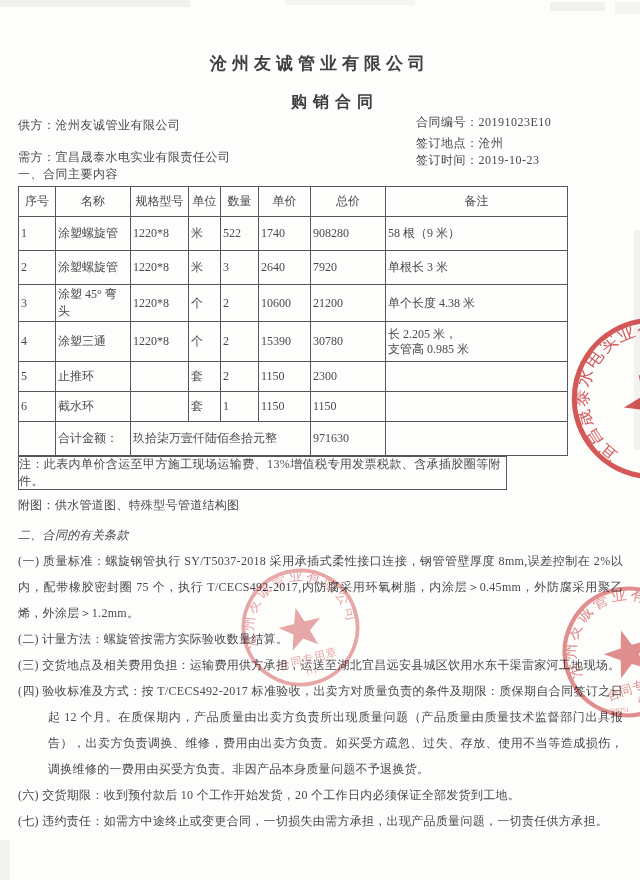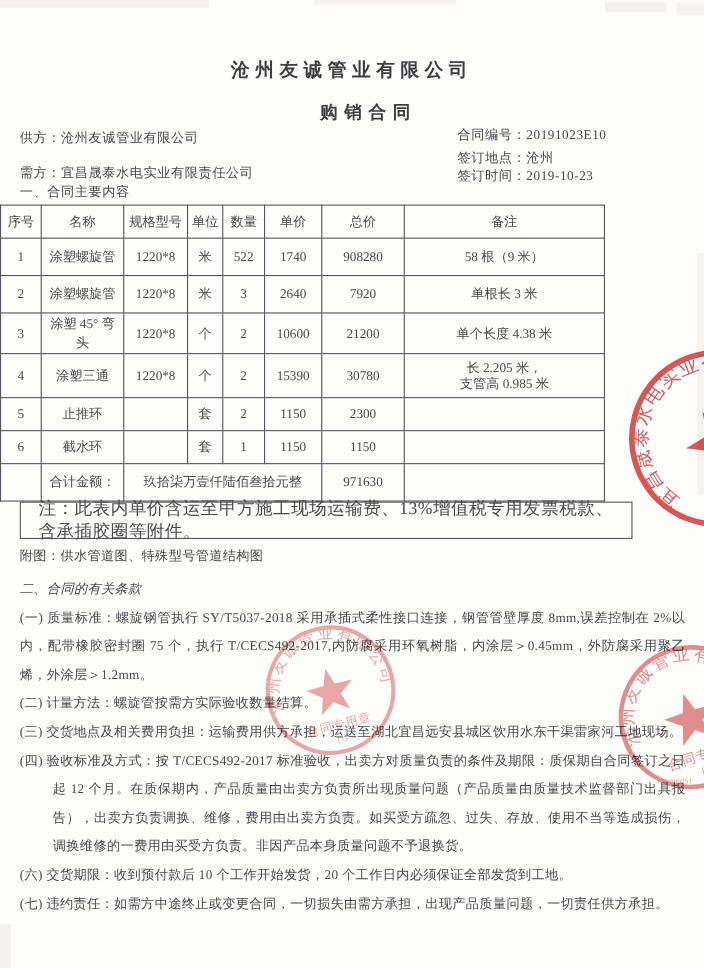--- a/index.html
+++ b/index.html
@@ -28,40 +28,40 @@
   }
   .meta { position:absolute; font-size:12px; letter-spacing:0.5px; color:#48484b; }
   .m-supplier { left:18px;  top:117px; }
   .m-buyer    { left:18px;  top:149px; }
   .m-no       { left:416px; top:114px;text-align:right; }
   .m-place    { left:416px; top:135px; }
   .m-date     { left:416px; top:152px; }
   .sec-main   { left:18px;  top:166px; font-size:12px; }
 
   table.items {
-    position:absolute; left:0; top:186px; width:549px;
+    position:absolute; left:18px; top:186px; width:549px;
     border-collapse:collapse; table-layout:fixed;
-    font-size:12px; color:#4a4a4d; text-align:center;
+    font-size:12px; color:#4a4a4d; 
   }
   table.items th, table.items td {
     border:1px solid #55555a; font-weight:normal; padding:1px 2px;
     overflow:hidden;
   }
   tr.h-head  { height:30px; }
   tr.h-r1, tr.h-r2 { height:34px; }
   tr.h-r3 { height:35px; }
   tr.h-r4 { height:40px; }
   tr.h-r5, tr.h-r6 { height:30px; }
   tr.h-tot { height:34px; }
   td.remark { white-space:pre-line; line-height:15px; }
 
   .note-box {
-    position:absolute; left:18px; top:456px; width:557px; height:34px;
-    border:1px solid #55555a; font-size:16px; color:#4a4a4d;
-    display:flex; align-items:center; padding:0 16px; letter-spacing:0.4px;
+    position:absolute; left:18px; top:456px; width:489px; height:34px;
+    border:1px solid #55555a; font-size:12px; color:#4a4a4d;
+    display:flex; align-items:center; padding:0 0; letter-spacing:0.4px;
   }
 
   .body-text {
     position:absolute; left:18px; top:492px; width:605px;
     font-size:12px; line-height:26px; color:#48484b;
     text-align:justify; letter-spacing:0.3px;
   }
   .body-text p { margin:0; }
   .attach-line { margin-bottom:4px !important; }
   .terms-head  { margin-bottom:0 !important;font-style:italic; }

